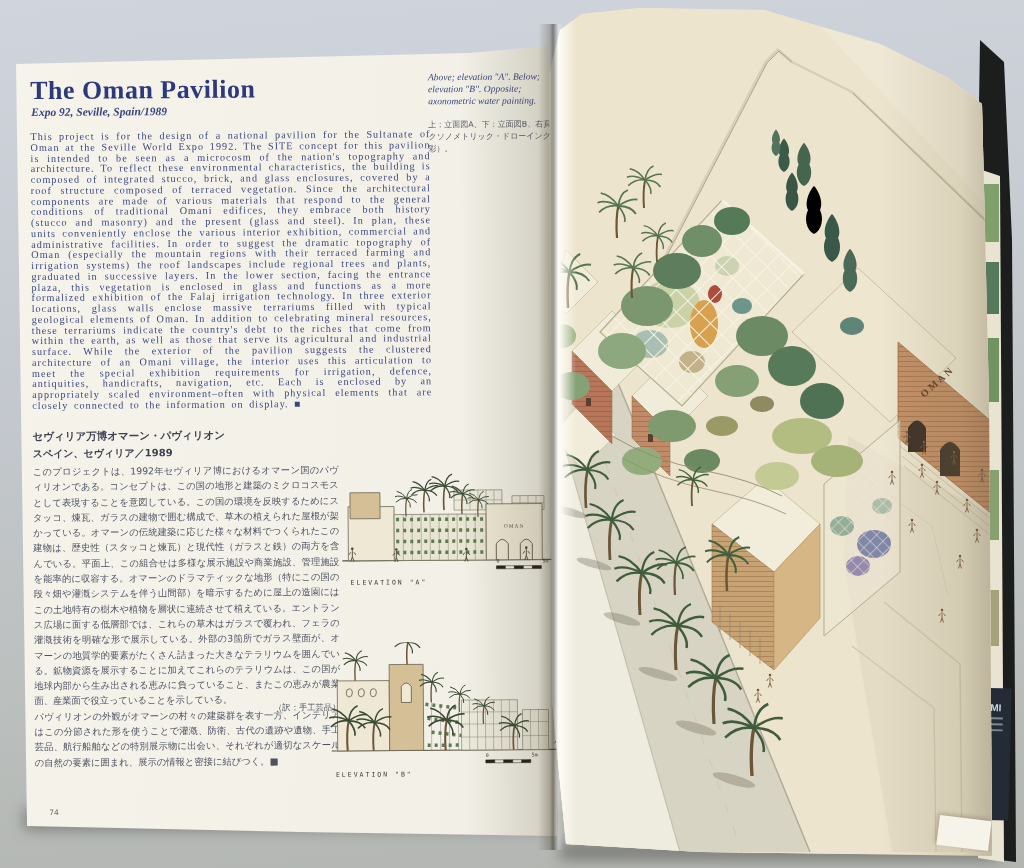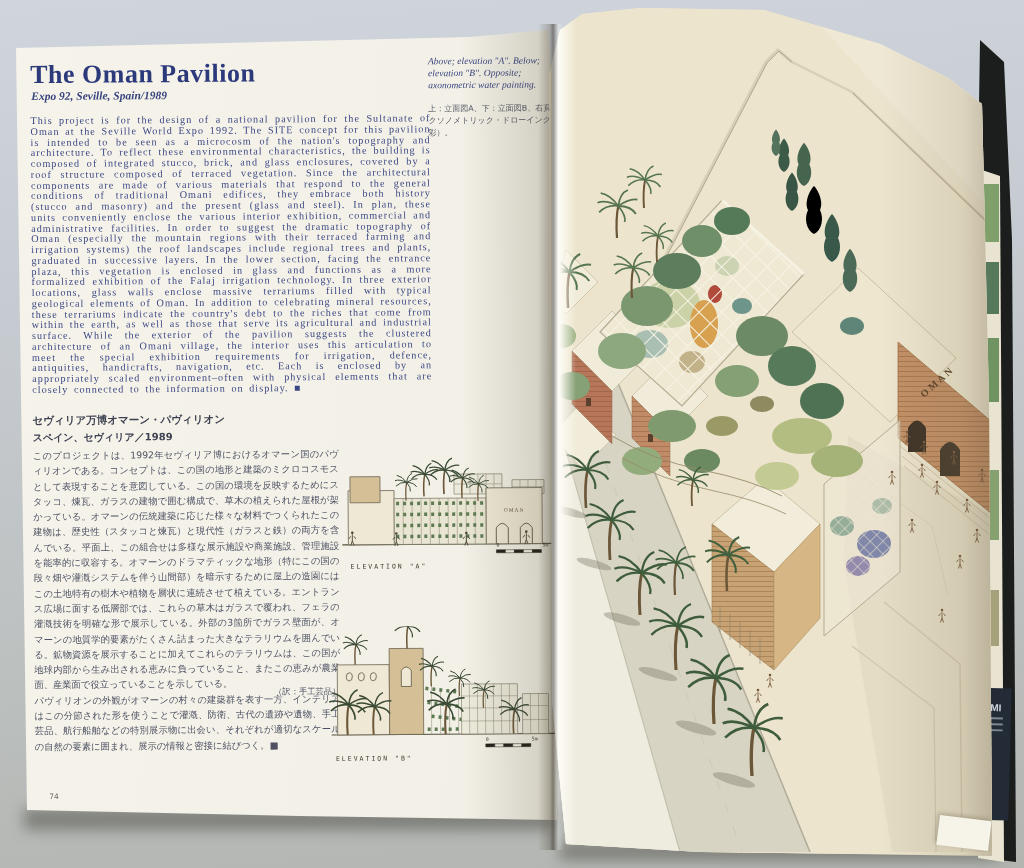--- a/index.html
+++ b/index.html
@@ -5,21 +5,21 @@
   html,body{margin:0;padding:0;background:#9ea2a0;}
   #stage{
     position:relative;width:1024px;height:868px;overflow:hidden;
     background:linear-gradient(175deg,#d0d5dd 0%,#c7ccd3 30%,#bcc0bf 70%,#b2b5b0 100%);
     font-family:"Liberation Serif",serif;
   }
   .abs{position:absolute;}
   .shadow{filter:blur(7px);}
   
   #left-page{
-    left:0;top:0;width:1024px;height:832px;
+    left:0;top:16px;width:1024px;height:832px;
     clip-path:polygon(16px 48px,470px 37px,548px 30px,555px 120px,557px 820px,300px 816px,27px 810px);
     background:linear-gradient(97deg,#f5f3ea 0%,#f2f0e6 55%,#ece8d9 82%,#ddd7c4 94%,#c8c1ab 100%);
   }
   #left-page .inner{transform:rotate(-0.4deg);transform-origin:40px 60px;}
   .title{font-weight:bold;font-size:26px;letter-spacing:.5px;color:#2c3a7c;}
   .subtitle{font-style:italic;font-size:11.5px;color:#39457f;}
   .bodytext{
     width:400px;font-size:10.2px;line-height:10.75px;letter-spacing:1.02px;word-spacing:2px;
     text-align:justify;color:#3b4784;
   }

